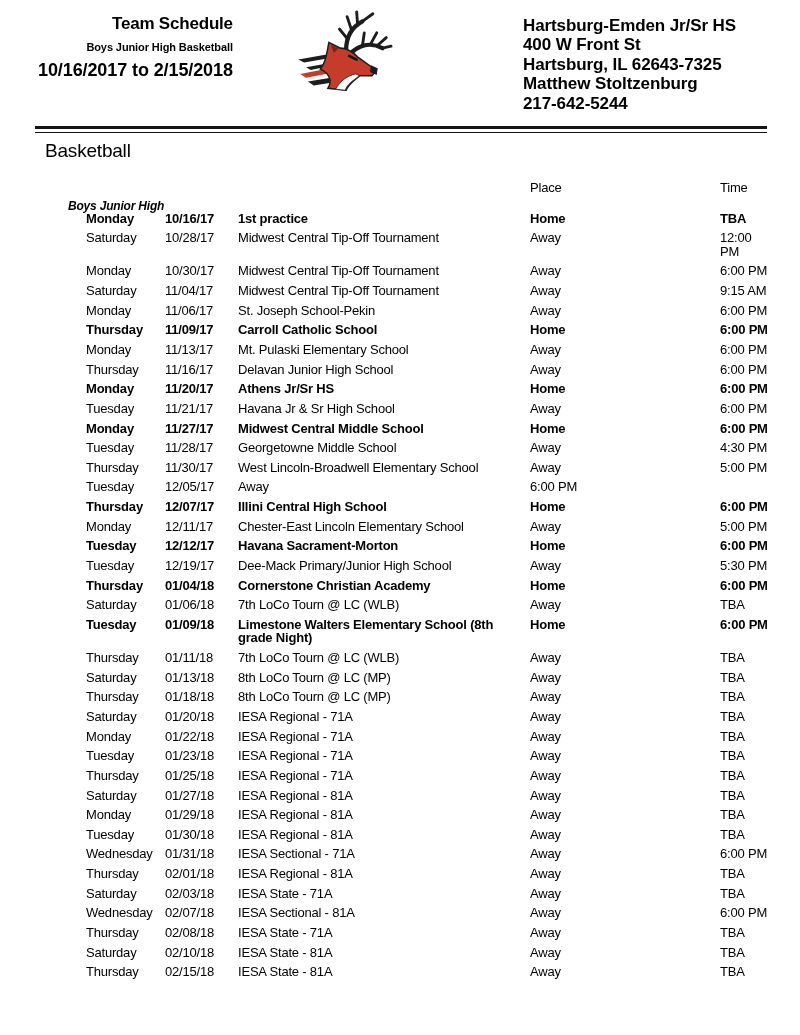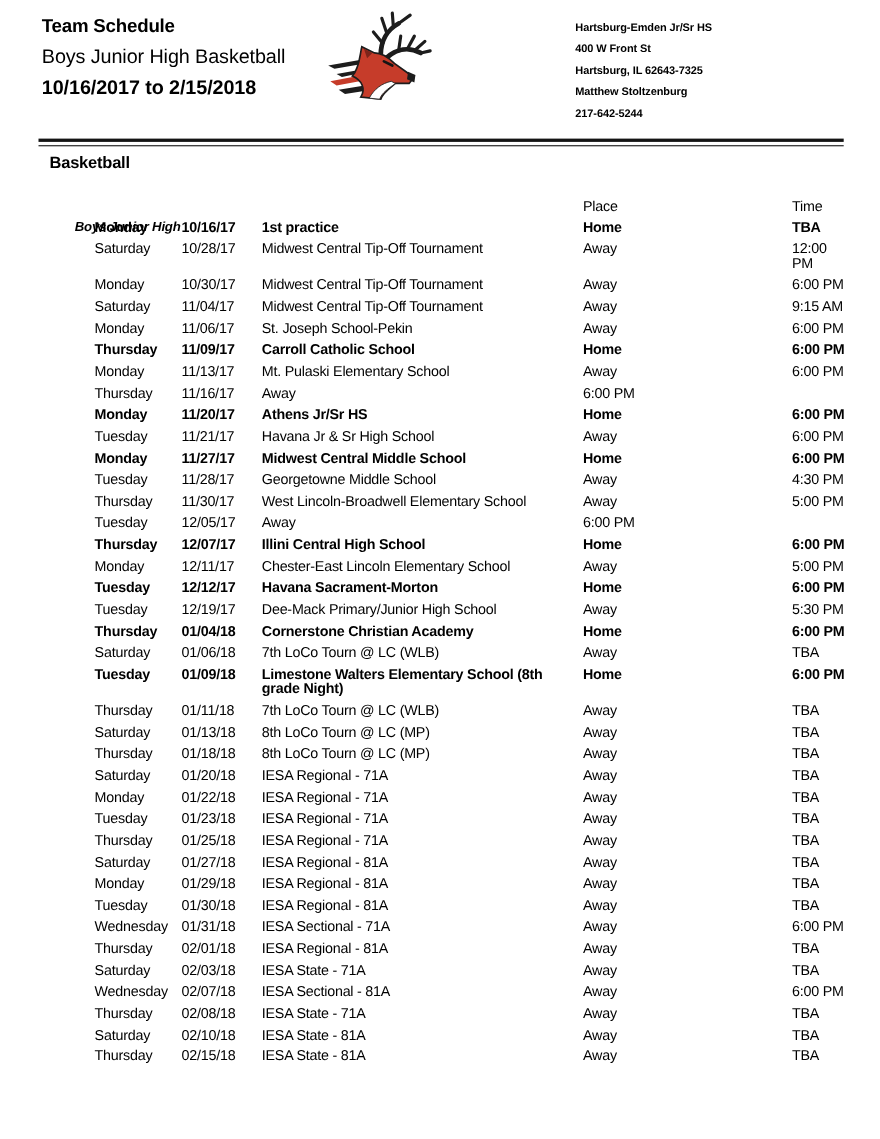--- a/index.html
+++ b/index.html
@@ -7,46 +7,46 @@
   body {
     width: 800px; height: 1035px;
     position: relative;
     font-family: "Liberation Sans", sans-serif;
     color: #000;
     overflow: hidden;
   }
   .page { position: absolute; inset: 0; }
 
   
-  .header-left { position: absolute; left: 38px; top: 14px; }
+  .header-left { position: absolute; left: 38px; top: 14px; text-align: right; }
   .doc-title   { font-size: 17px; font-weight: bold; letter-spacing: -0.2px; margin-bottom: 7px; }
-  .doc-sub     { font-size: 18px; font-weight: normal; letter-spacing: -0.1px; margin-bottom: 7px; }
+  .doc-sub     { font-size: 11px; font-weight: bold; letter-spacing: -0.1px; margin-bottom: 7px; }
   .doc-range   { font-size: 18px; font-weight: bold; letter-spacing: -0.1px; }
 
   .logo { position: absolute; left: 296px; top: 8px; width: 106px; height: 86px; }
 
   .header-right { position: absolute; left: 523px; top: 16px;
-                  font-size: 10px; font-weight: bold; line-height: 19.4px; letter-spacing: -0.1px; }
+                  font-size: 17px; font-weight: bold; line-height: 19.4px; letter-spacing: -0.1px; }
 
   .double-rule { position: absolute; left: 35px; right: 33px; top: 126px; height: 6.5px;
                  border-top: 3.4px solid #141414; border-bottom: 1.8px solid #141414; }
 
   
-  .sport-head { position: absolute; left: 45px; top: 140px; font-size: 15px; font-weight: bold; letter-spacing: -0.2px; }
+  .sport-head { position: absolute; left: 45px; top: 140px; font-size: 19px; font-weight: normal; letter-spacing: -0.2px; }
   .team-head  { position: absolute; left: 68px; top: 177px; font-size: 12px; font-weight: bold; font-style: italic; letter-spacing: -0.2px; margin-top: 22px; }
 
   
   .table { position: absolute; left: 86px; top: 181px; right: 28px;
            font-size: 13px; letter-spacing: -0.2px; }
   .col-head, .row {
     display: grid;
     grid-template-columns: 79px 73px 292px 190px 1fr;
     align-items: start;
   }
-  .col-head { line-height: 13.6px; margin-bottom: 5px; }
+  .col-head { line-height: 13.6px; margin-bottom: 17px; }
   .row { line-height: 13.5px; margin-bottom: 6.15px; }
   .row.bold { font-weight: bold; }
   .cell.event { white-space: pre-line; padding-right: 30px; }
   .cell { display: block; }
 </style>
 </head>
 <body>
 
 <div class="page">
 
@@ -157,20 +157,21 @@
         <div class="row">
     <span class="cell day">Monday</span>
     <span class="cell date">11/13/17</span>
     <span class="cell event">Mt. Pulaski Elementary School</span>
     <span class="cell place">Away</span>
     <span class="cell time">6:00 PM</span>
   </div>
         <div class="row">
     <span class="cell day">Thursday</span>
     <span class="cell date">11/16/17</span>
+    <span class="cell event">Delavan Junior High School</span>
     <span class="cell place">Away</span>
     <span class="cell time">6:00 PM</span>
   </div>
         <div class="row bold">
     <span class="cell day">Monday</span>
     <span class="cell date">11/20/17</span>
     <span class="cell event">Athens Jr/Sr HS</span>
     <span class="cell place">Home</span>
     <span class="cell time">6:00 PM</span>
   </div>

